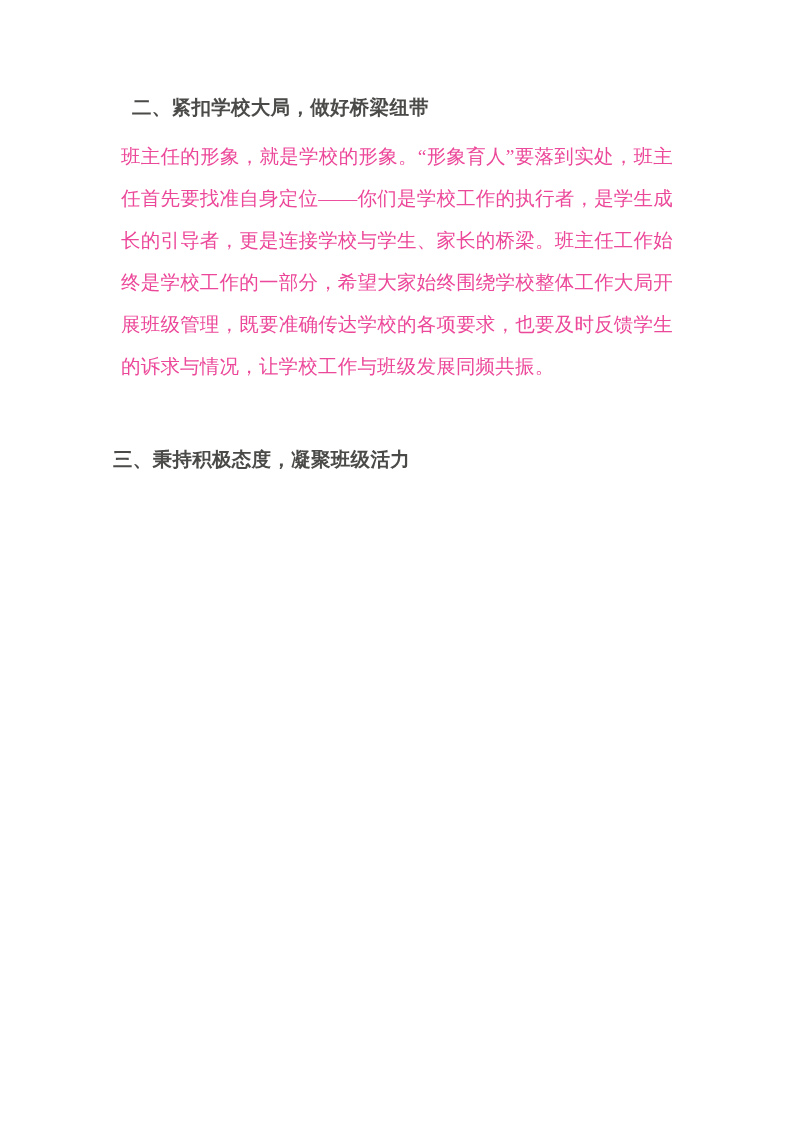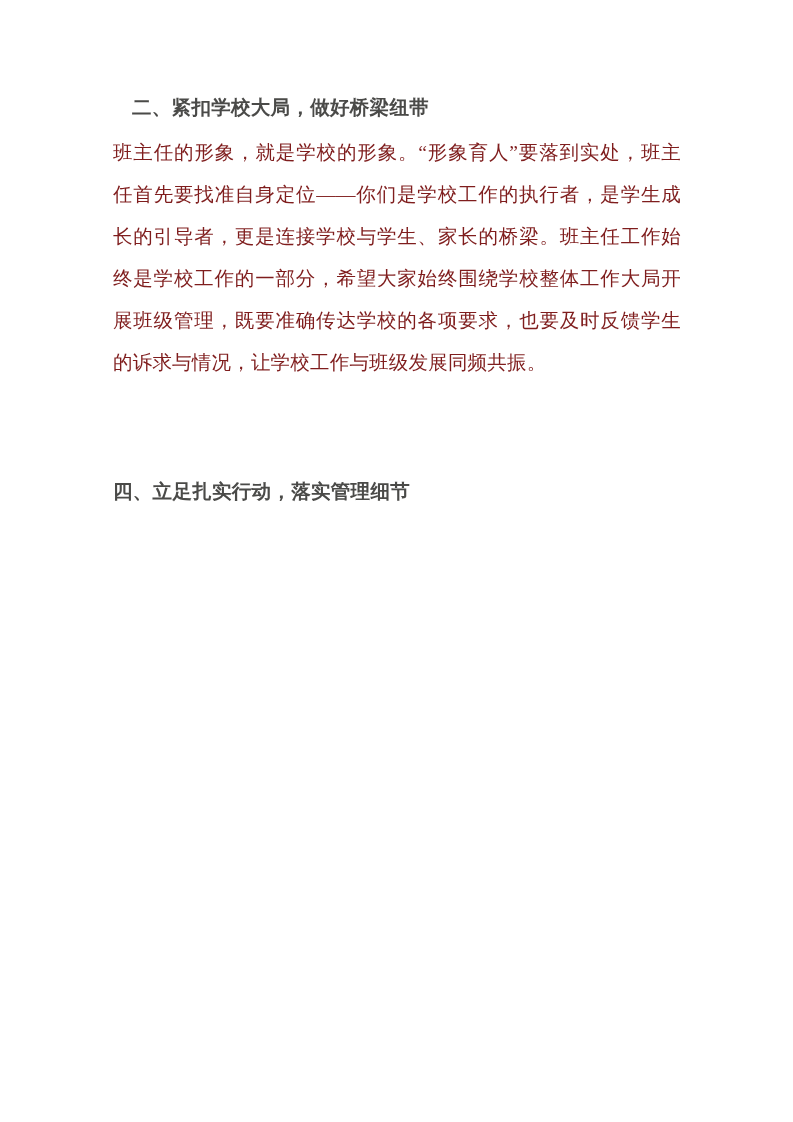--- a/index.html
+++ b/index.html
@@ -31,40 +31,40 @@
     margin: 0 0 4px 0;
     text-indent: 0;
     letter-spacing: 0.3px;
   }
   .heading.indent {
     text-indent: 19px;
   }
   .para {
     font-size: 19.5px;
     line-height: 42px;
-    color: #7f1d1d;
-    margin: 0;
+    color: #ec4899;
+    margin: 8px;
     text-align: justify;
     text-justify: inter-ideograph;
     letter-spacing: 0.2px;
   }
   .gap-lg {
     height: 44px;
   }
 </style>
 </head>
 <body>
 
 <div class="page">
   <div class="content">
 
     <h2 class="heading indent">二、紧扣学校大局，做好桥梁纽带</h2>
     <p class="para">班主任的形象，就是学校的形象。“形象育人”要落到实处，班主任首先要找准自身定位——你们是学校工作的执行者，是学生成长的引导者，更是连接学校与学生、家长的桥梁。班主任工作始终是学校工作的一部分，希望大家始终围绕学校整体工作大局开展班级管理，既要准确传达学校的各项要求，也要及时反馈学生的诉求与情况，让学校工作与班级发展同频共振。</p>
 
     <div class="gap-lg"></div>
 
+    <h2 class="heading">三、秉持积极态度，凝聚班级活力</h2>
 
     <div class="gap-lg"></div>
 
-    <h2 class="heading">四、立足扎实行动，落实管理细节</h2>
 
   </div>
 </div>
 
 </body></html>

